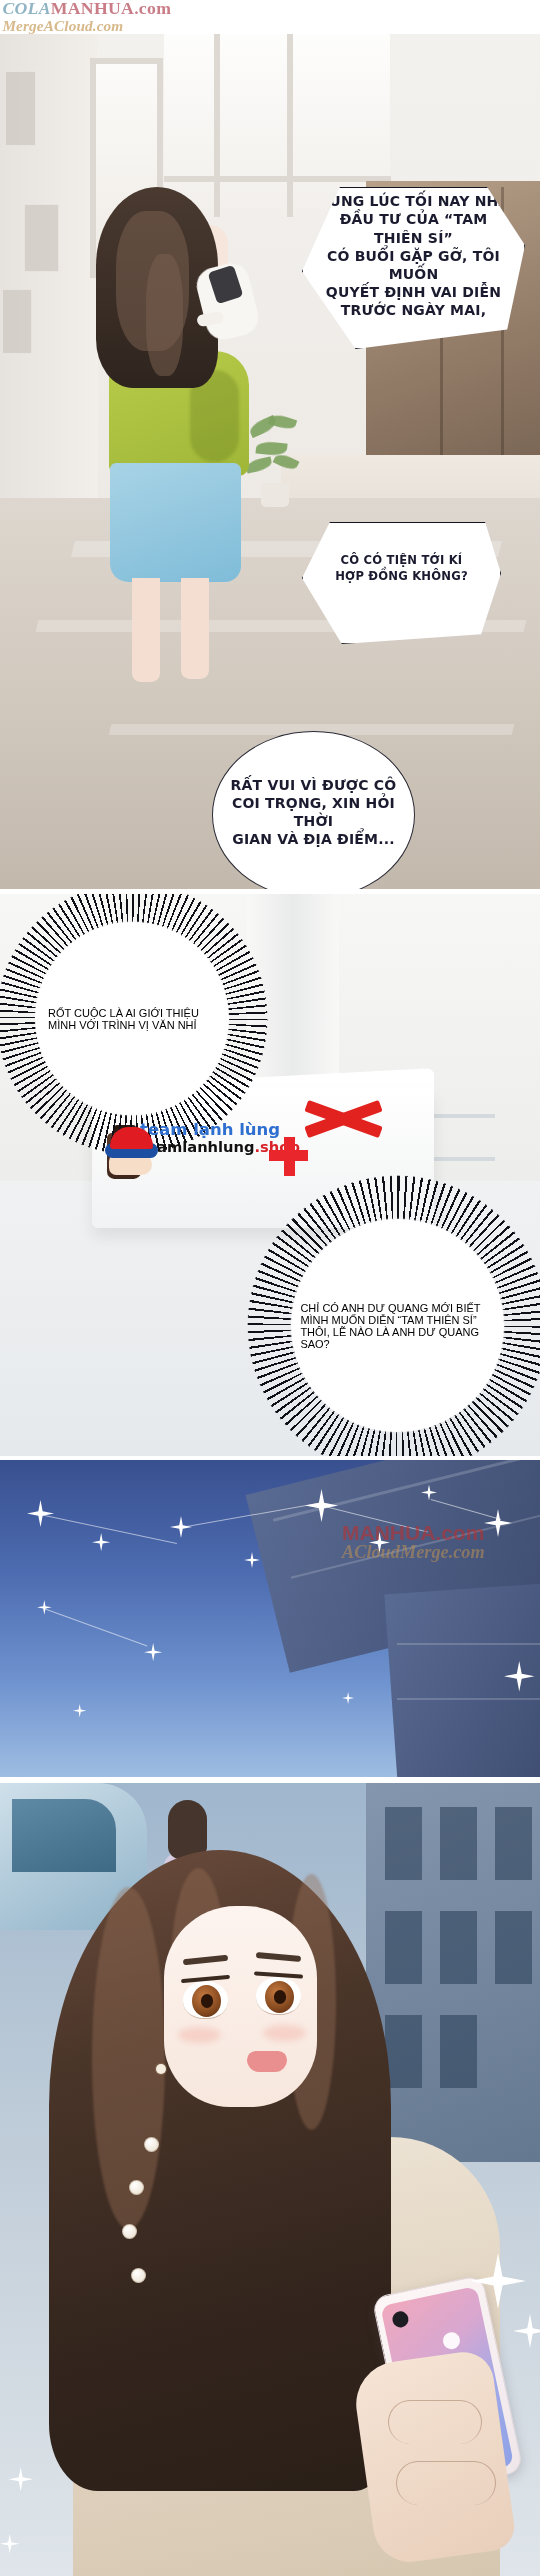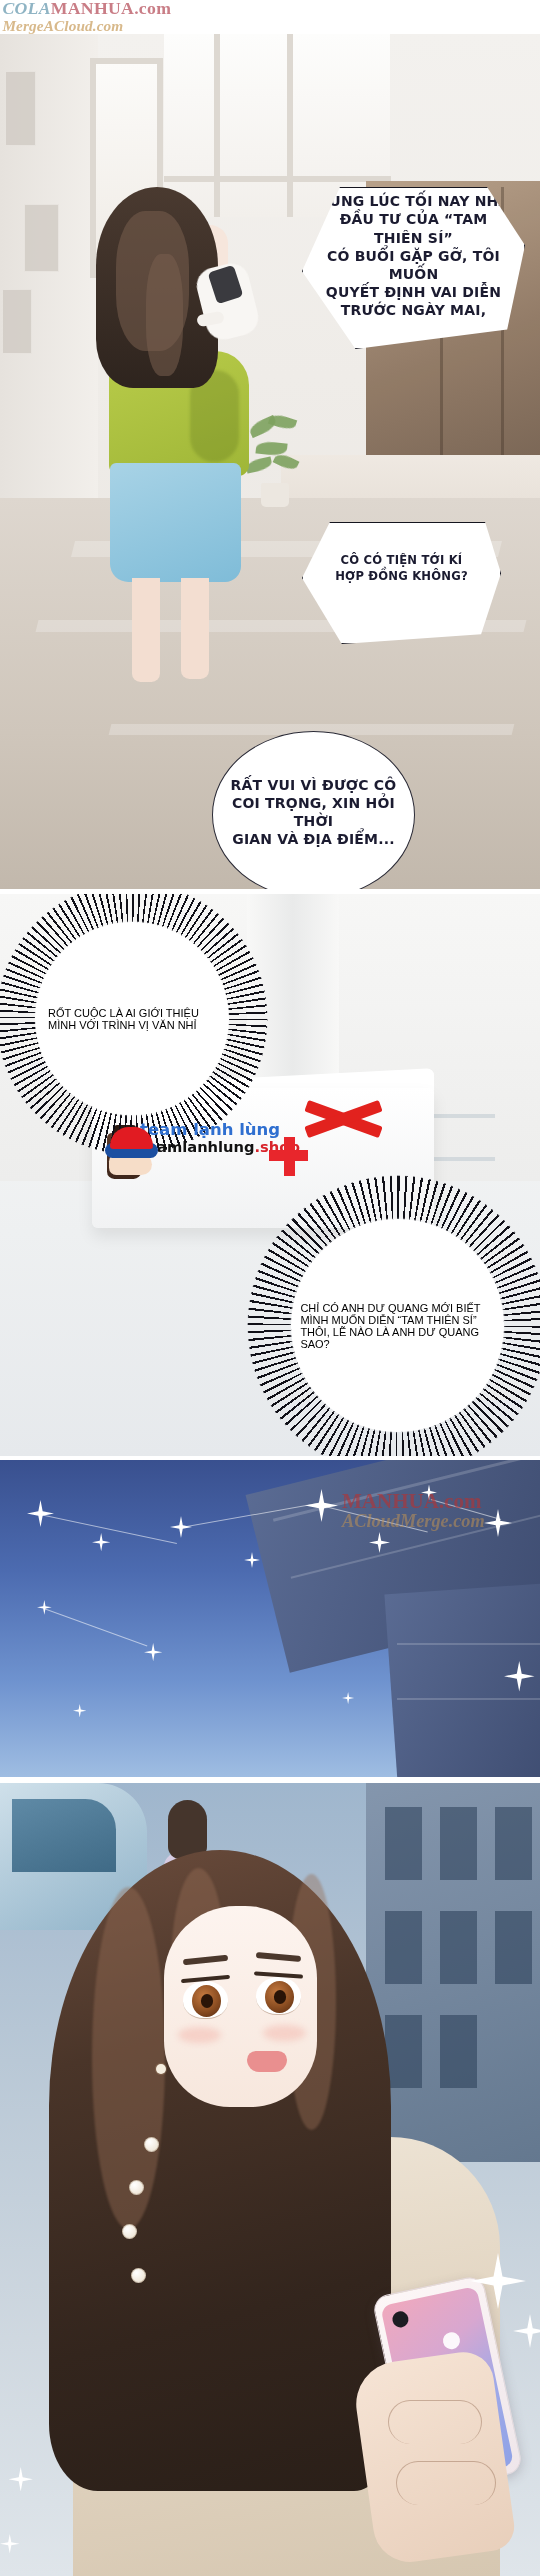--- a/index.html
+++ b/index.html
@@ -105,21 +105,21 @@
 
   
   #panel3{top:1460px;height:317px;background:linear-gradient(180deg,#39508f 0%,#4c6bb0 35%,#6f93cf 70%,#9fbde2 100%);}
   .p3-build{position:absolute;background:linear-gradient(120deg,#5a6b93,#3c4a6e);}
   .p3-edge{position:absolute;background:rgba(255,255,255,.18);}
   .star{position:absolute;background:#ffffff;
      clip-path:polygon(50% 0%,58% 42%,100% 50%,58% 58%,50% 100%,42% 58%,0% 50%,42% 42%);}
   .constel{position:absolute;height:1.2px;background:rgba(255,255,255,.55);transform-origin:0 0;}
 
   .wm-mid2{position:absolute;z-index:46;left:342px;top:1491px;line-height:1;pointer-events:none;}
-  .wm-mid2 .l1{font-family:Liberation Serif, serif;font-weight:bold;font-size:21px;color:rgba(180,50,50,.62);}
+  .wm-mid2 .l1{font-family:Liberation Sans, sans-serif;font-weight:bold;font-size:21px;color:rgba(180,50,50,.62);margin-top:31px;}
   .wm-mid2 .l2{font-family:"Liberation Serif",serif;font-weight:bold;font-style:italic;font-size:18.3px;color:rgba(200,150,80,.5);}
 
   
   #panel4{top:1783px;height:793px;background:linear-gradient(180deg,#9fb6cd 0%,#b9c8d6 35%,#cfd8e0 70%,#dfe5ea 100%);}
   .p4-blk{position:absolute;background:linear-gradient(160deg,#8496ad,#64788f);}
   .p4-win{position:absolute;background:rgba(40,60,85,.55);}
   .p4-car{position:absolute;left:0;top:0px;width:147px;height:147px;background:linear-gradient(150deg,#cfe0ea,#8fb2c8);border-radius:0 49px 0 0;filter:blur(0.5px);}
   .p4-glass{position:absolute;left:12.2px;top:16px;width:104px;height:73px;background:linear-gradient(160deg,#5f8aa6,#3f6a86);border-radius:0 30.5px 0 0;filter:blur(0.4px);}
   .p4-minigirl{position:absolute;left:158px;top:17px;width:59px;height:128px;}
   .mg-hair{position:absolute;left:9.8px;top:0;width:39px;height:59px;background:#45352c;border-radius:19.5px 19.5px 12.2px 12.2px;}

